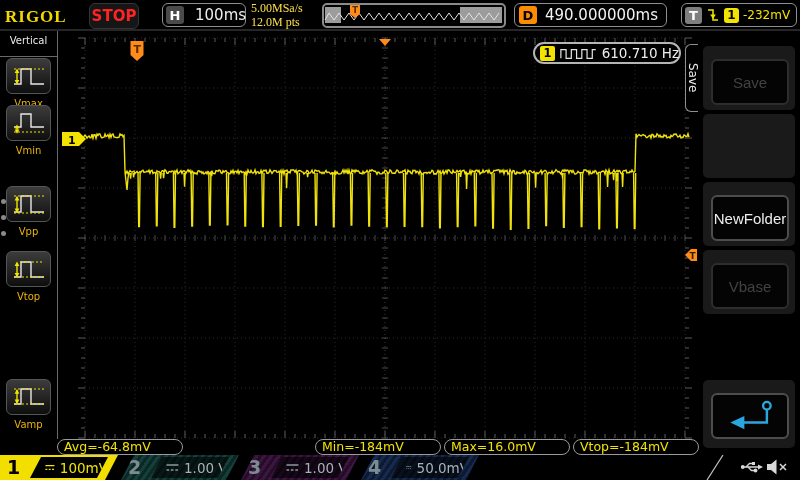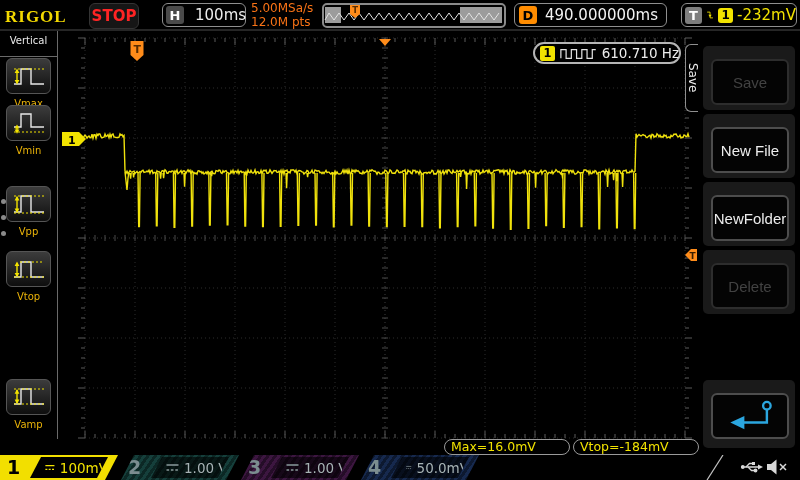--- a/index.html
+++ b/index.html
@@ -6,29 +6,29 @@
   #screen{position:relative;width:800px;height:480px;background:#000;overflow:hidden;
           font-family:"DejaVu Sans","Liberation Sans",sans-serif;}
   
   .topbar{position:absolute;left:0;top:0;width:800px;height:31px;background:#000;border-bottom:2px solid #262626;box-sizing:border-box;}
   .logo{position:absolute;left:5px;top:7px;font-family:"Liberation Serif","DejaVu Serif",serif;font-weight:bold;font-size:17px;color:#f2d800;letter-spacing:1px;}
   .stop-btn{position:absolute;left:89px;top:3px;width:48px;height:24px;background:#161616;border:1px solid #343434;border-radius:6px;color:#ff2424;font-weight:bold;font-size:15px;text-align:center;line-height:24px;}
   .h-box{position:absolute;left:162px;top:3px;width:84px;height:24px;border:1px solid #8f8f8f;border-radius:6px;background:#000;display:flex;align-items:center;box-sizing:border-box;}
   .mini-badge{width:18px;height:18px;border-radius:3px;display:flex;align-items:center;justify-content:center;font-size:13px;font-weight:bold;flex:none;}
   .h-badge{background:#4a4a4a;color:#fff;margin-left:3px;}
   .h-val{color:#ececec;font-size:15px;margin-left:11px;}
-  .acq{position:absolute;left:251px;top:2px;color:#f97316;font-size:12px;line-height:13.5px;}
+  .acq{position:absolute;left:251px;top:2px;color:#fde047;font-size:12px;line-height:13.5px;font-family:Liberation Serif, serif;}
   .preview{position:absolute;left:322px;top:3px;width:184px;height:25px;border:2px solid #8a8a8a;border-radius:5px;background:#000;box-sizing:border-box;}
   .d-box{position:absolute;left:514px;top:3px;width:153px;height:24px;border:1px solid #8f8f8f;border-radius:6px;background:#000;display:flex;align-items:center;box-sizing:border-box;}
   .d-badge{background:#ff8c00;color:#000;margin-left:4px;}
   .d-val{color:#f2f2f2;font-size:15px;margin:0 auto;}
   .t-box{position:absolute;left:681px;top:3px;width:116px;height:24px;border:1px solid #8f8f8f;border-radius:6px;background:#000;display:flex;align-items:center;gap:4px;box-sizing:border-box;}
   .t-badge{background:#7e7e7e;color:#fff;margin-left:3px;width:17px;height:17px;}
   .src-badge{background:#f2e300;color:#000;width:15px;height:15px;font-size:12px;}
-  .t-val{color:#f2e300;font-size:15px;}
+  .t-val{color:#f2e300;font-size:12px;}
   
   .left-menu{position:absolute;left:0;top:31px;width:58px;height:408px;background:#000;border-right:1px solid #6a6a6a;box-sizing:border-box;}
   .left-title{color:#eaeaea;font-size:10px;text-align:center;padding-top:4px;height:21px;border-bottom:1px solid #6a6a6a;}
   .v-item{position:absolute;left:6px;width:45px;}
   .v-icon{width:43px;height:34px;background:linear-gradient(#3c3c3c,#0e0e0e);border:1px solid #555;border-radius:6px;display:flex;align-items:center;justify-content:center;}
   .v-label{color:#eab308;font-size:10px;text-align:center;margin-top:4px;}
   .page-dot{position:absolute;left:1px;width:5px;height:5px;border-radius:50%;background:#8a8a8a;}
   
   #scope-svg{position:absolute;left:60px;top:31px;}
   .freq-counter{position:absolute;left:533px;top:42px;width:148px;height:22px;border:2px solid #b5b5b5;border-radius:12px;background:#000;display:flex;align-items:center;gap:5px;padding-left:5px;box-sizing:border-box;}
@@ -532,38 +532,39 @@
     <span class="freq-val">610.710 Hz</span>
   </div>
 
   <div class="right-menu">
     <div class="save-tab">Save</div>
 
     <div class="slot" style="top:15px"></div>
     <button class="menu-btn disabled" style="top:28px">Save</button>
 
     <div class="slot" style="top:83px"></div>
-    <button class="menu-btn" style="top:96px">New File</button>
 
     <div class="slot" style="top:151px"></div>
     <button class="menu-btn" style="top:164px">NewFolder</button>
 
     <div class="slot" style="top:219px"></div>
-    <button class="menu-btn disabled" style="top:232px">Delete</button>
+    <button class="menu-btn disabled" style="top:232px">Vbase</button>
 
     <div class="slot" style="top:349px;height:68px"></div>
     <button class="menu-btn" style="top:362px">
       <svg width="60" height="38" viewBox="0 0 64 40">
         <circle cx="50" cy="9" r="4" stroke="#2ba6df" stroke-width="2.5" fill="none"></circle>
         <path d="M50,13 V27 H24" stroke="#2ba6df" stroke-width="2.6" fill="none"></path>
         <polygon points="26,20 11,27 26,34" fill="#2ba6df"></polygon>
       </svg>
     </button>
   </div>
 
+  <div class="pill" style="left:57px">Avg=-64.8mV</div>
+  <div class="pill" style="left:315px">Min=-184mV</div>
   <div class="pill" style="left:444px">Max=16.0mV</div>
   <div class="pill" style="left:573px">Vtop=-184mV</div>
 
   <div class="bottombar">
     <div class="ch-tab tab1">
       <span class="ch-num">1</span>
       <div class="ch-inner">
         <svg width="13" height="9" viewBox="0 0 13 9">
           <line x1="0.5" y1="2" x2="12.5" y2="2" stroke="#f2e300" stroke-width="1.6"></line>
           <line x1="0.5" y1="7" x2="12.5" y2="7" stroke="#f2e300" stroke-width="1.6" stroke-dasharray="2.6 1.8"></line>

